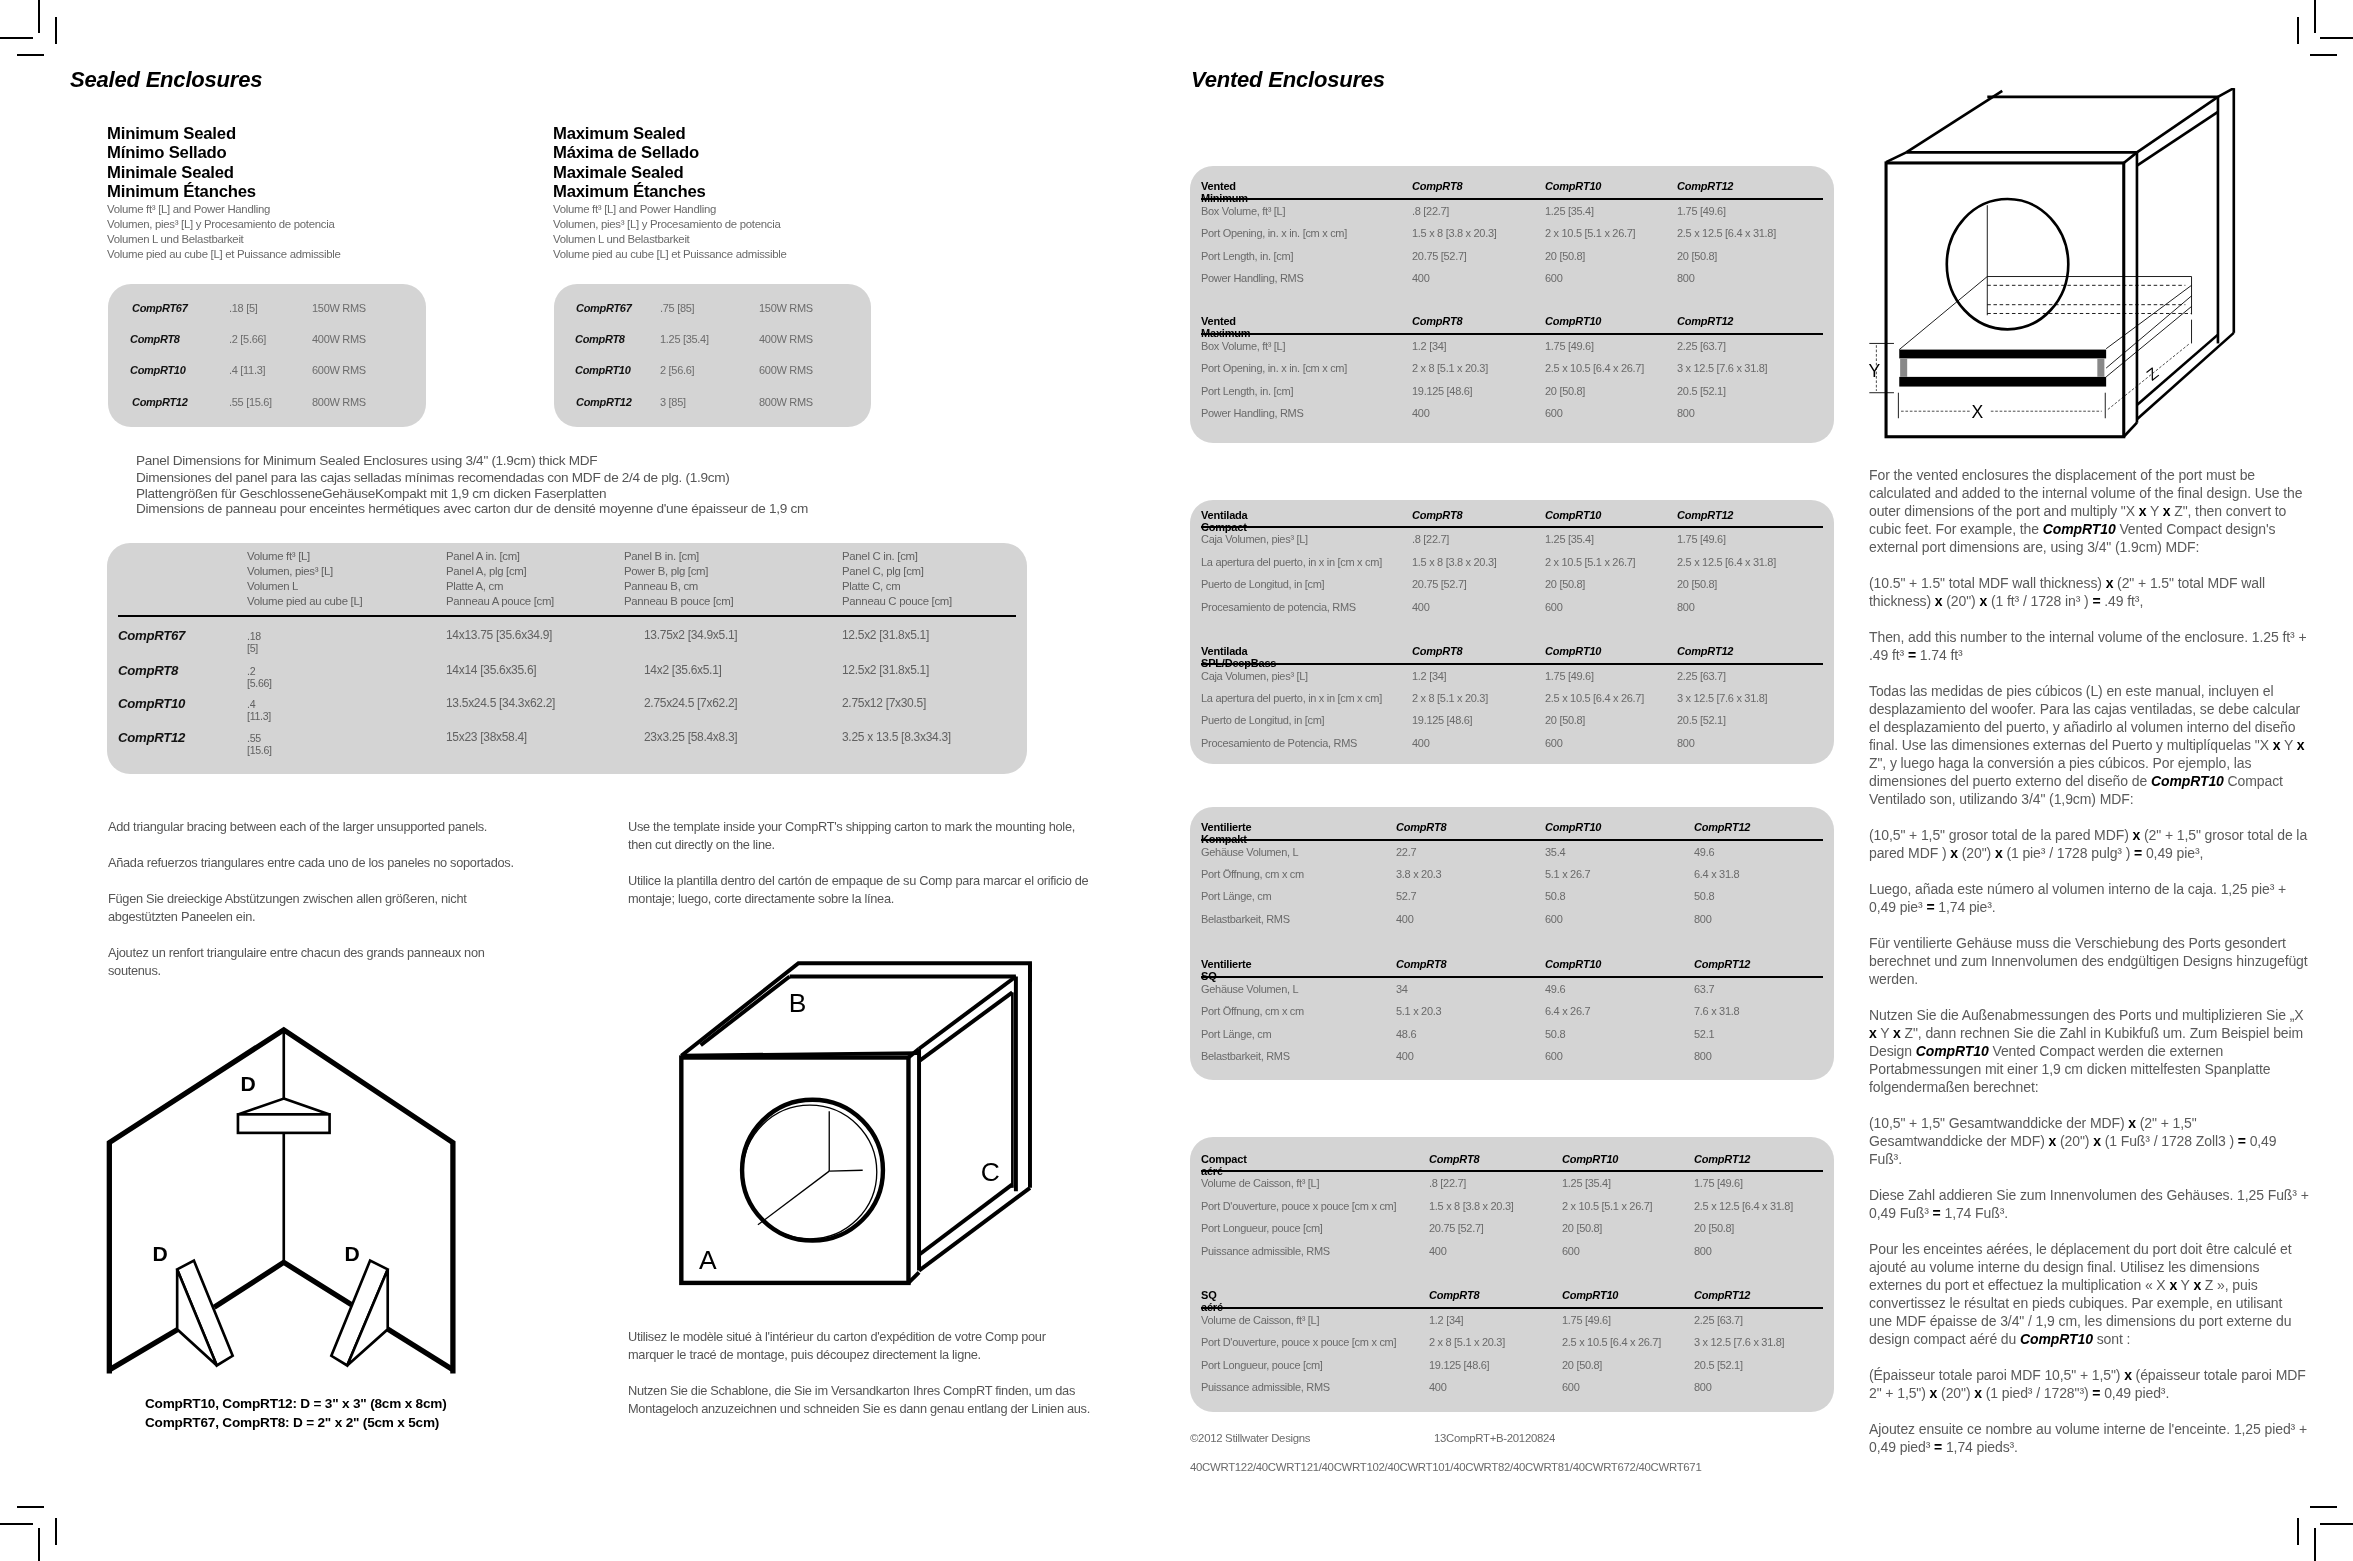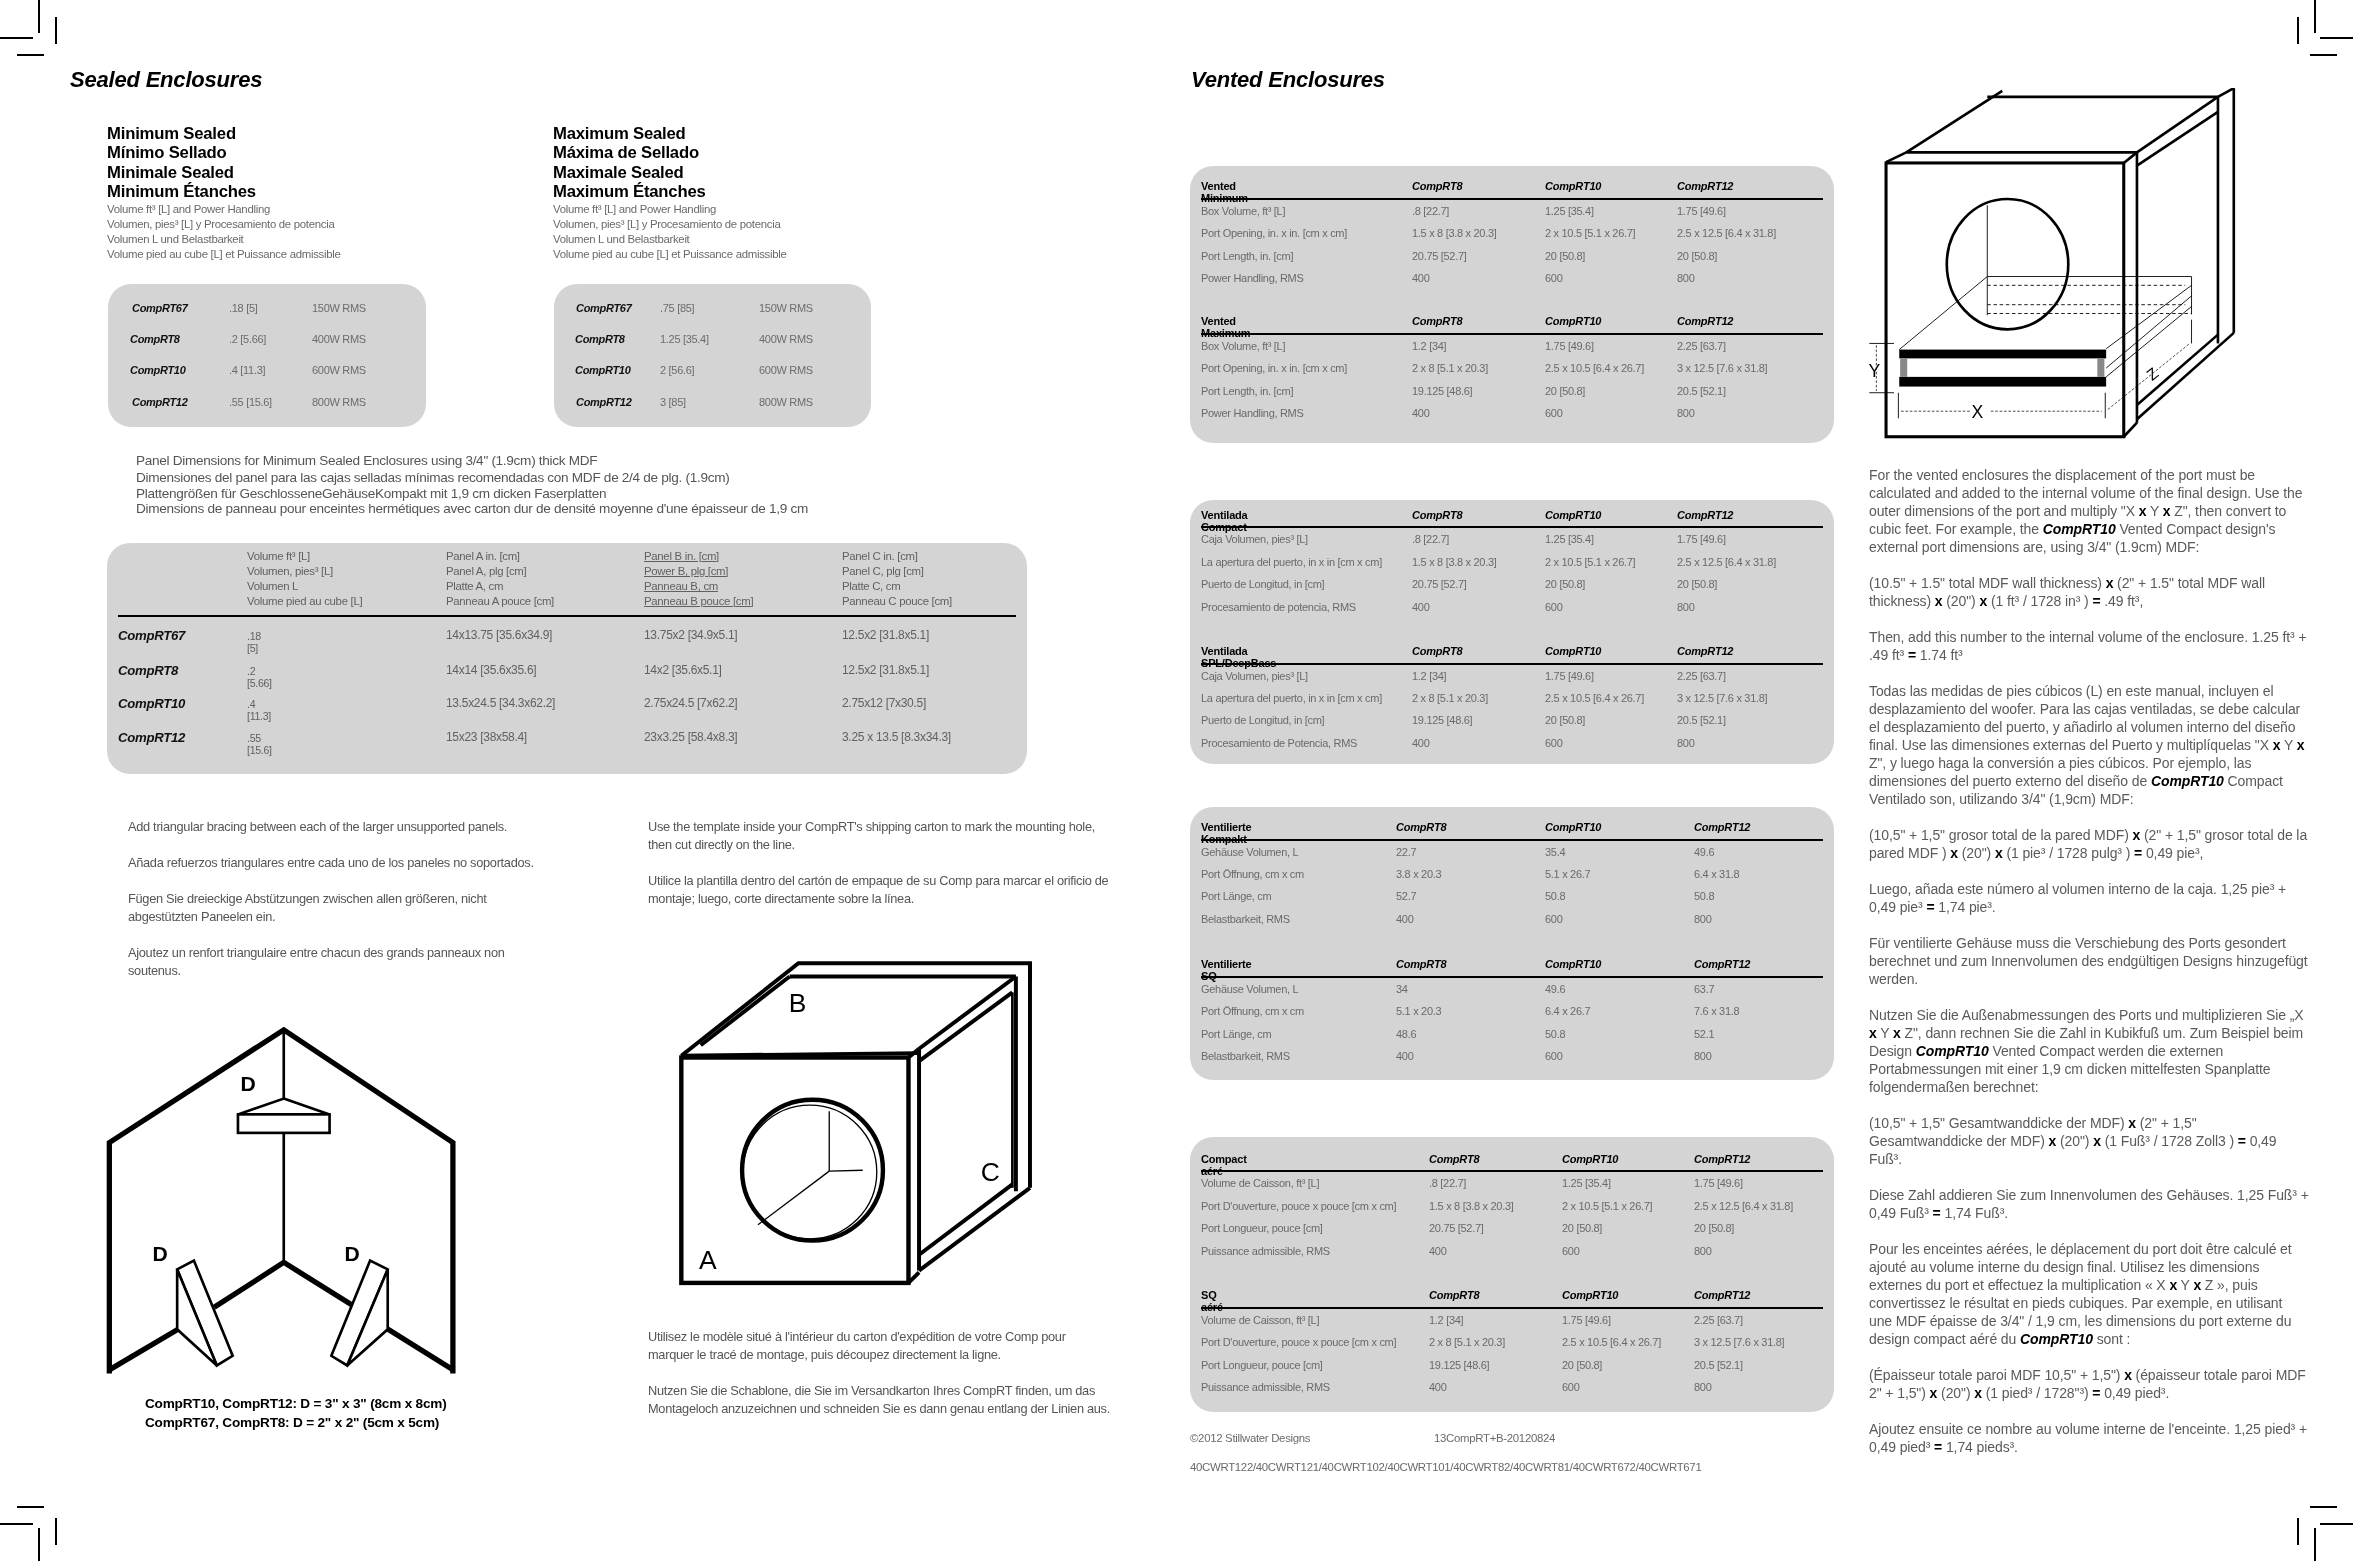--- a/index.html
+++ b/index.html
@@ -28,21 +28,21 @@
   .dims-row { position: absolute; font-size: 12px; color: #616161; letter-spacing: -0.3px; }
   .dims-row .model { font-weight: bold; font-style: italic; color: #111; font-size: 13.2px; }
 
   
   .vt { position: absolute; }
   .vt .hdr { position: absolute; font-weight: bold; font-size: 11px; color: #000; letter-spacing: -0.2px; }
   .vt .hdr.it { font-style: italic; }
   .vt .rule { position: absolute; height: 1.8px; background: #000; }
   .vt .cell { position: absolute; font-size: 11px; color: #6a6a6a; letter-spacing: -0.3px; white-space: nowrap; }
 
-  .para { position: absolute; font-size: 12.8px; line-height: 18px; color: #555; letter-spacing: -0.3px; margin-left: 20px; }
+  .para { position: absolute; font-size: 12.8px; line-height: 18px; color: #555; letter-spacing: -0.3px; }
   .para p { margin-bottom: 18px; }
   .rpara { position: absolute; font-size: 14px; line-height: 18px; color: #5a5a5a; letter-spacing: -0.1px; width: 440px; }
   .rpara p { margin-bottom: 18px; }
   .rpara b { color: #000; }
   .rpara .brand { font-weight: bold; font-style: italic; color: #000; }
 
   .caption { position: absolute; font-weight: bold; font-size: 13.6px; line-height: 18.5px; color: #000; letter-spacing: -0.2px; }
   .footer { position: absolute; font-size: 11.4px; color: #6a6a6a; letter-spacing: -0.3px; }
 
   svg text { font-family: "Liberation Sans", sans-serif; }
@@ -153,21 +153,21 @@
   <div>Volumen, pies³ [L]</div>
   <div>Volumen L</div>
   <div>Volume pied au cube [L]</div>
 </div>
 <div class="dims-head" style="left:446px;top:549px;">
   <div>Panel A in. [cm]</div>
   <div>Panel A, plg [cm]</div>
   <div>Platte A, cm</div>
   <div>Panneau A pouce [cm]</div>
 </div>
-<div class="dims-head" style="left:644px;top:549px;text-decoration:underline;">
+<div class="dims-head" style="left:624px;top:549px;">
   <div>Panel B in. [cm]</div>
   <div>Power B, plg [cm]</div>
   <div>Panneau B, cm</div>
   <div>Panneau B pouce [cm]</div>
 </div>
 <div class="dims-head" style="left:842px;top:549px;">
   <div>Panel C in. [cm]</div>
   <div>Panel C, plg [cm]</div>
   <div>Platte C, cm</div>
   <div>Panneau C pouce [cm]</div>

